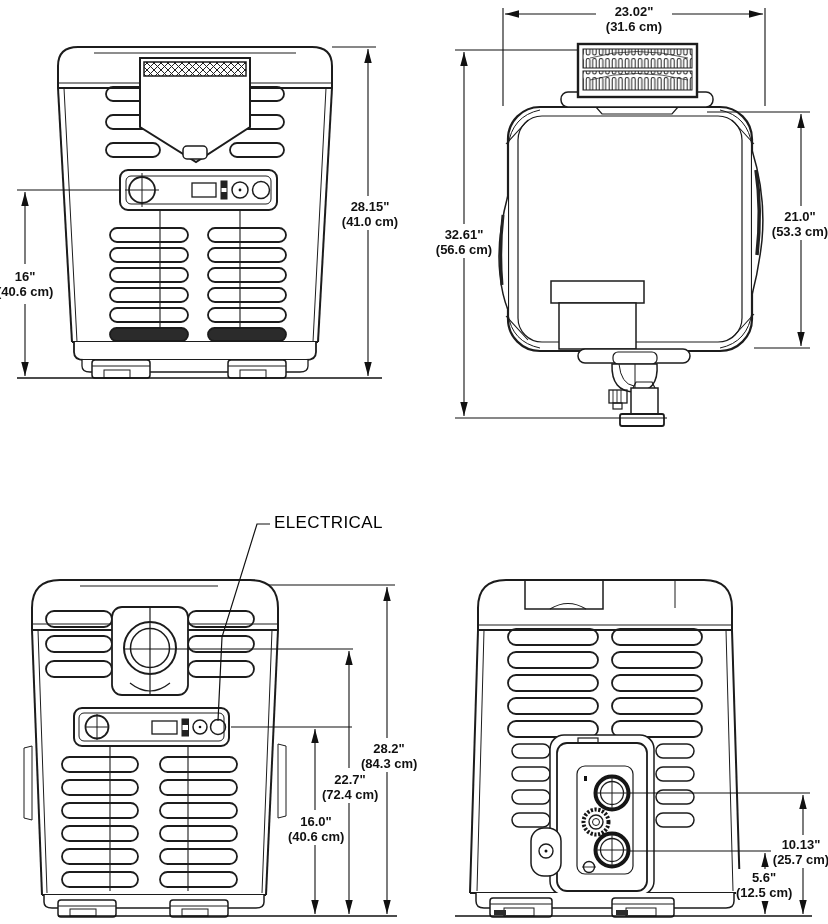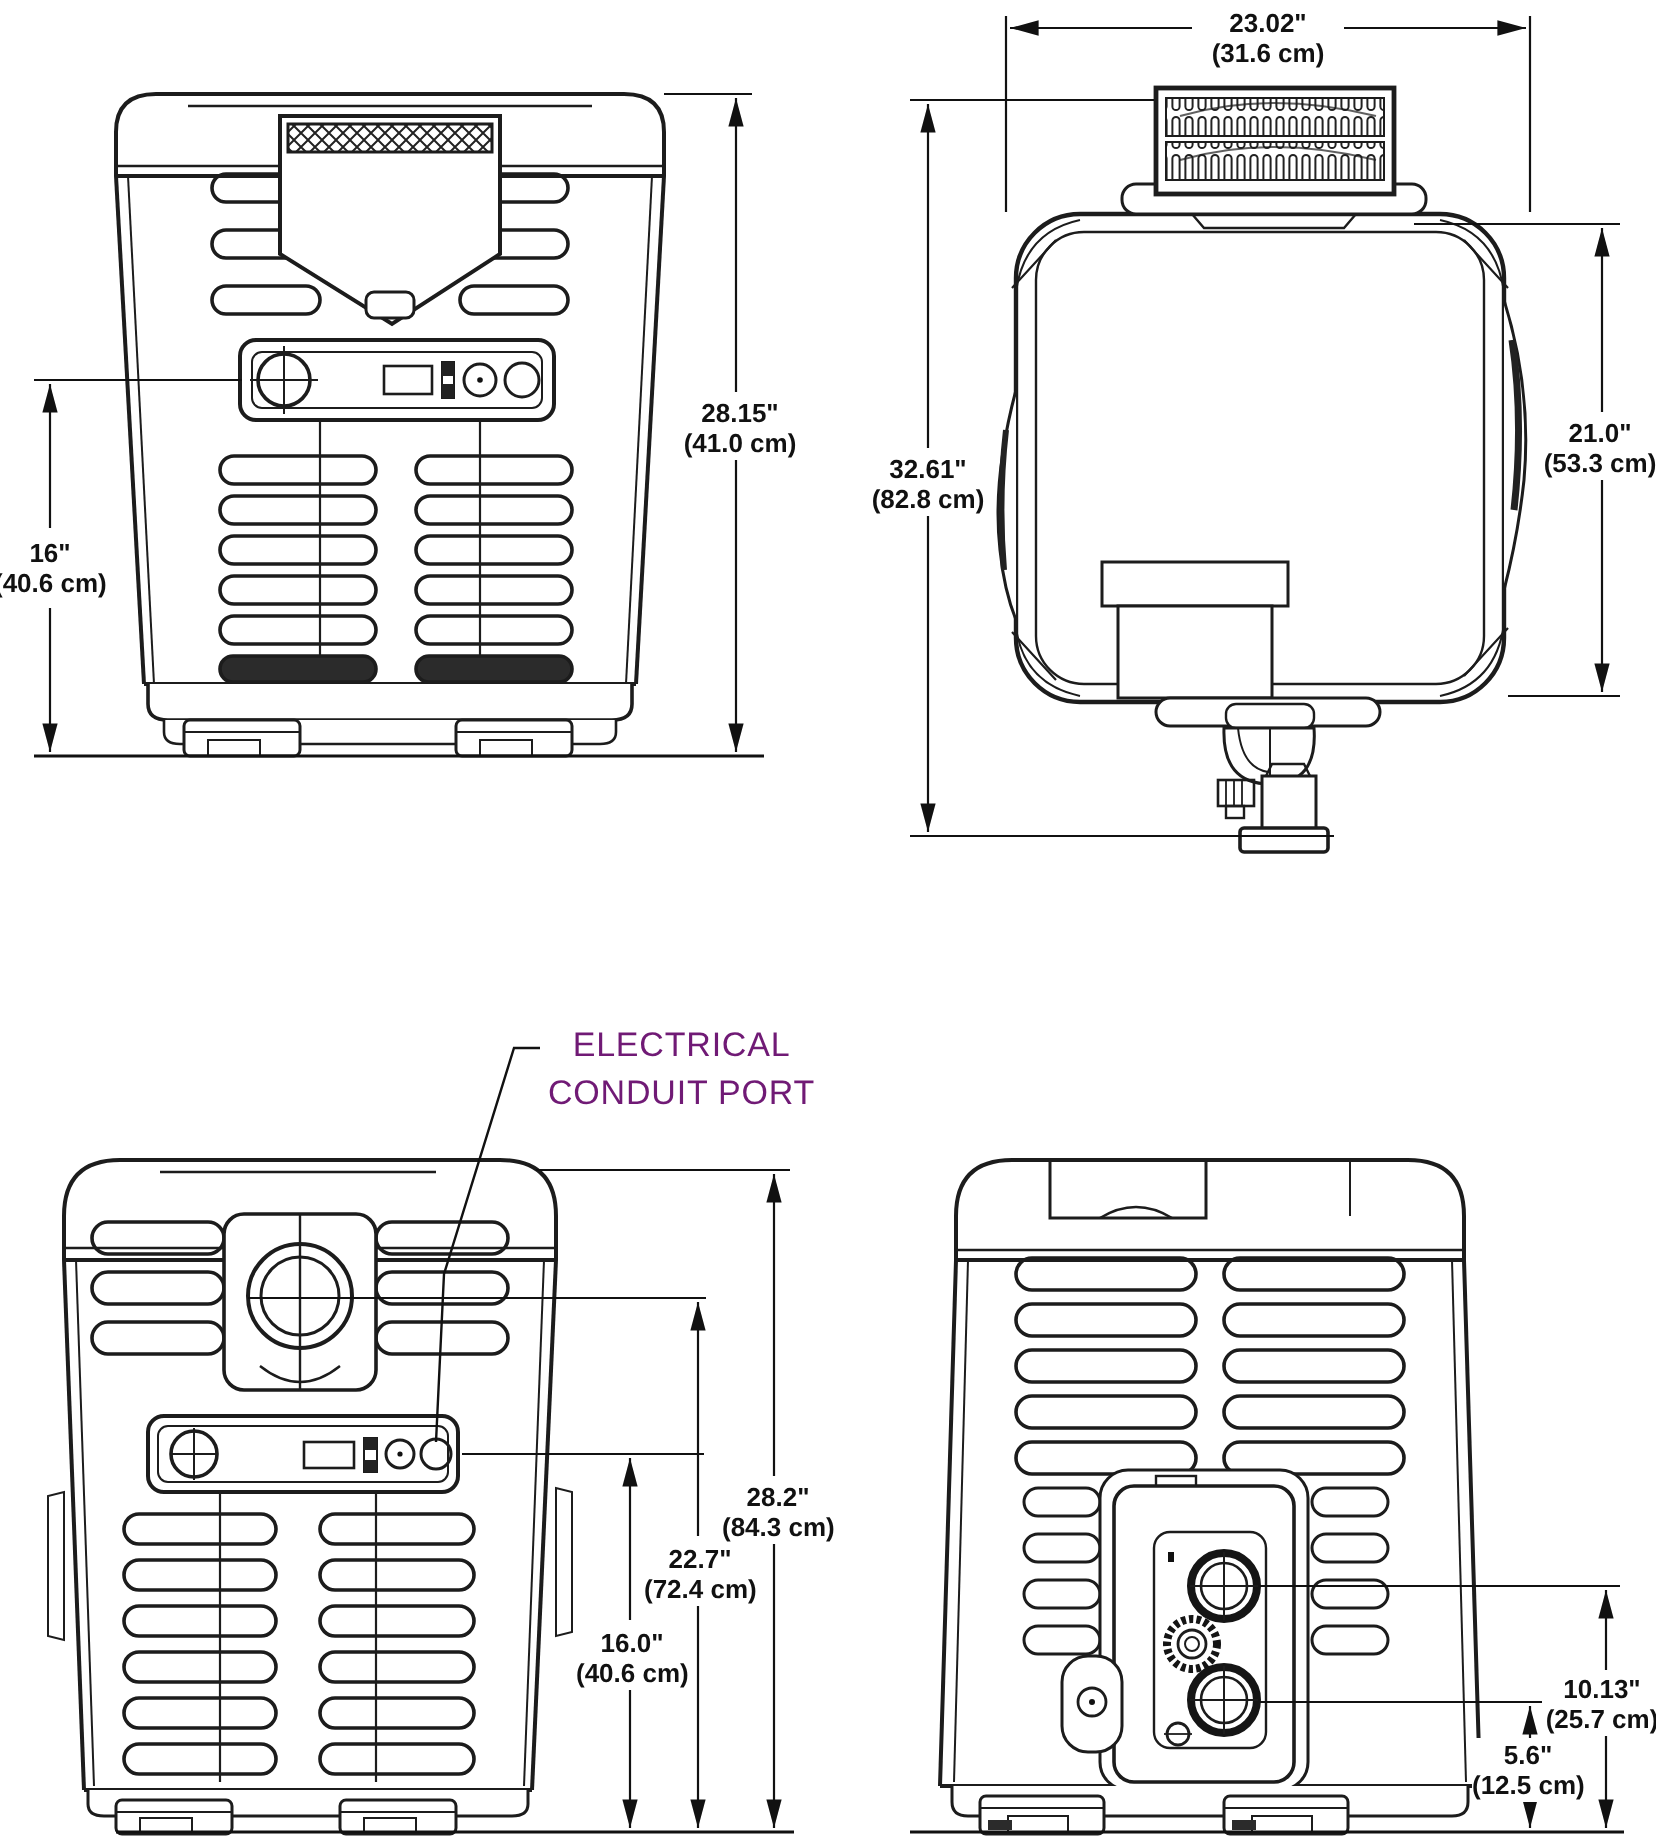--- a/index.html
+++ b/index.html
@@ -3,21 +3,21 @@
 <meta charset="utf-8">
 <style>
   html,body{margin:0;padding:0;background:#fff;}
   #stage{position:relative;width:828px;height:924px;background:#fff;overflow:hidden;
          font-family:"Liberation Sans",sans-serif;}
   #drawing{position:absolute;left:0;top:0;}
   .dim{position:absolute;text-align:center;font:bold 13px/1.16 "Liberation Sans",sans-serif;
        color:#111;background:#fff;padding:1px 0;}
   .dim span{display:block;white-space:nowrap;}
   .anno{position:absolute;left:274px;top:511px;font:400 17px/1.42 "Liberation Sans",sans-serif;
-        color:#701a75;letter-spacing:.4px;text-align:center;}
+        color:#000000;letter-spacing:.4px;}
   .anno span{display:block;white-space:nowrap;}
 </style>
 </head>
 <body>
 
 <div id="stage">
 
 <svg id="drawing" width="828" height="924" viewBox="0 0 828 924">
   <defs>
     <marker id="ah" viewBox="0 0 12 8" markerWidth="13" markerHeight="9" refX="12" refY="4" orient="auto">
@@ -331,21 +331,21 @@
   <span>16"</span>
   <span>(40.6 cm)</span>
 </div>
 
 <div class="dim" style="left:604px;top:3px;width:60px;">
   <span>23.02"</span>
   <span>(31.6 cm)</span>
 </div>
 <div class="dim" style="left:434px;top:226px;width:60px;">
   <span>32.61"</span>
-  <span>(82.8 cm)</span>
+  <span>(56.6 cm)</span>
 </div>
 <div class="dim" style="left:770px;top:208px;width:60px;">
   <span>21.0"</span>
   <span>(53.3 cm)</span>
 </div>
 
 <div class="dim" style="left:361px;top:740px;width:56px;">
   <span>28.2"</span>
   <span>(84.3 cm)</span>
 </div>
@@ -362,16 +362,15 @@
   <span>10.13"</span>
   <span>(25.7 cm)</span>
 </div>
 <div class="dim" style="left:736px;top:869px;width:56px;">
   <span>5.6"</span>
   <span>(12.5 cm)</span>
 </div>
 
 <div class="anno">
   <span>ELECTRICAL</span>
-  <span>CONDUIT PORT</span>
 </div>
 
 </div>
 
 </body></html>

